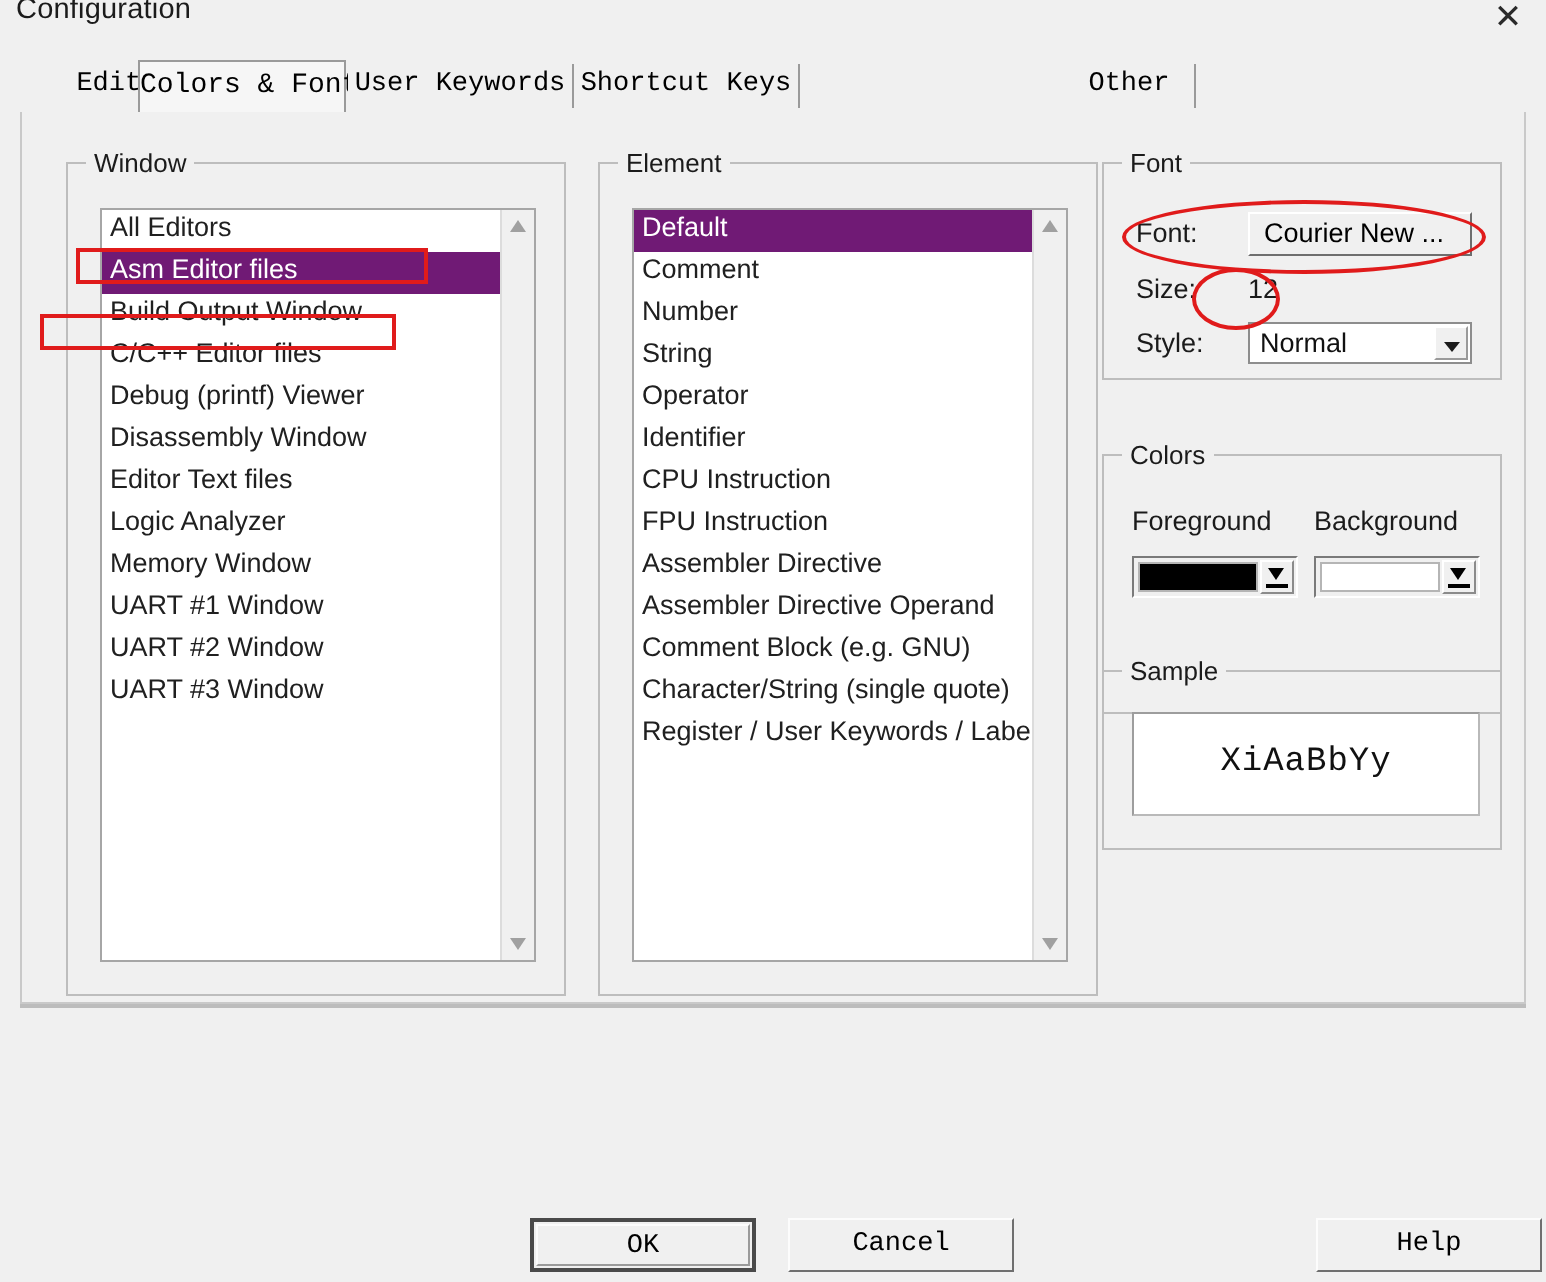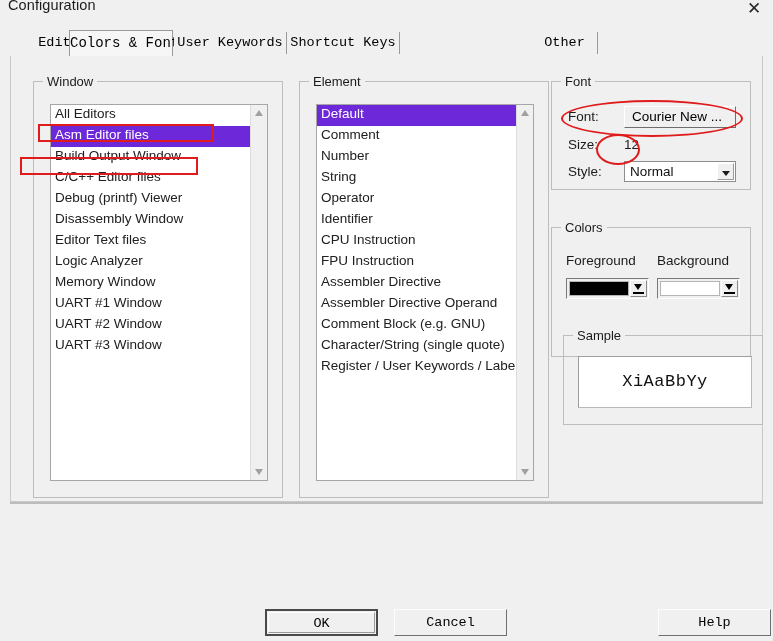--- a/index.html
+++ b/index.html
@@ -120,21 +120,21 @@
     height: 21px;
     line-height: 17px;
     padding-left: 4px;
     font-size: 13.5px;
     color: #12306e;
     white-space: nowrap;
     cursor: default;
   }
   .list-item.dark { color: #202020; }
   .list-item.selected {
-    background: #6d28d9;
+    background: #701a75;
     color: #ffffff;
   }
 
   
   .vscroll {
     position: absolute;
     top: 0; right: 0; bottom: 0;
     width: 17px;
     background: #f0f0f0;
     border-left: 1px solid #dcdcdc;
@@ -457,21 +457,21 @@
 
       <div class="colorpick" style="left:105px; top:50px; width:83px;">
         <span class="swatch" style="background:#ffffff;"></span>
         <span class="dropbtn">
           <span class="dl"></span>
             <span class="bar"></span>
         </span>
       </div>
     </div>
 
-    <div class="groupbox" style="left:552px; top:279px; width:200px; height:90px;">
+    <div class="groupbox" style="left:540px; top:279px; width:200px; height:90px;">
       <span class="gb-title">Sample</span>
       <div class="samplebox" style="left:14px; top:20px; width:174px; height:52px;">
         <span class="sample-text">XiAaBbYy</span>
       </div>
     </div>
 
   </div>
 
   <div class="bottom-sep"></div>
 

